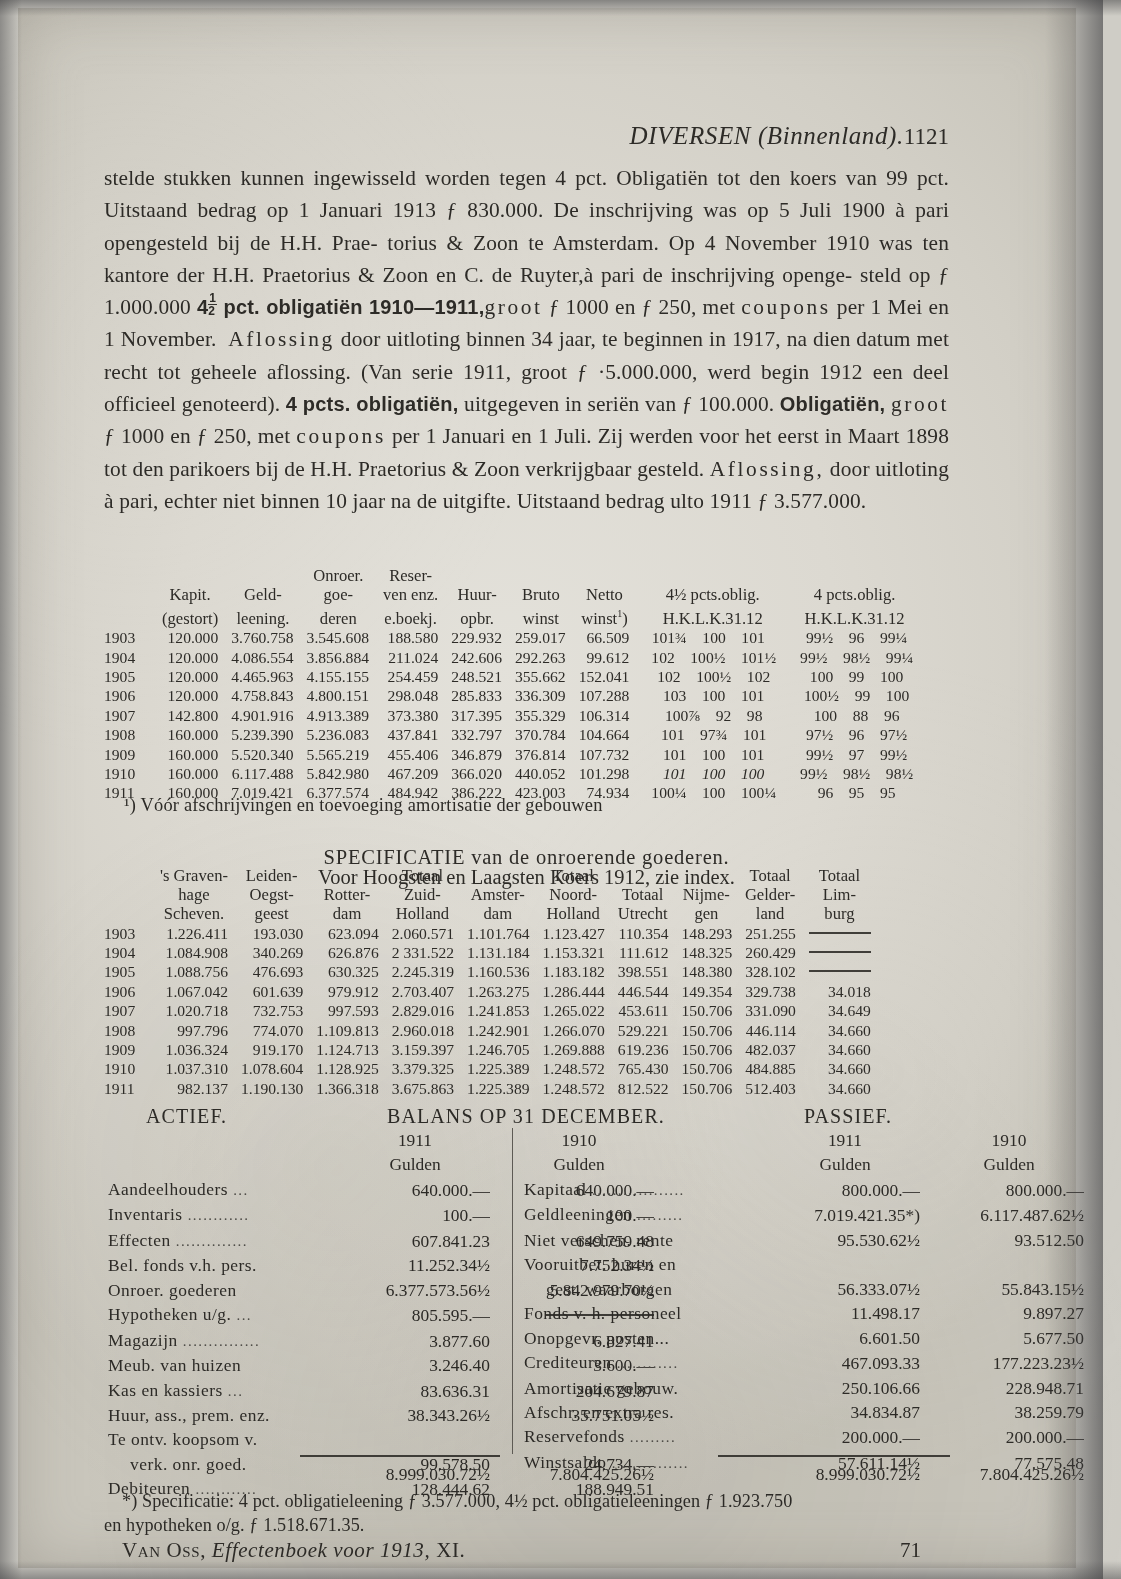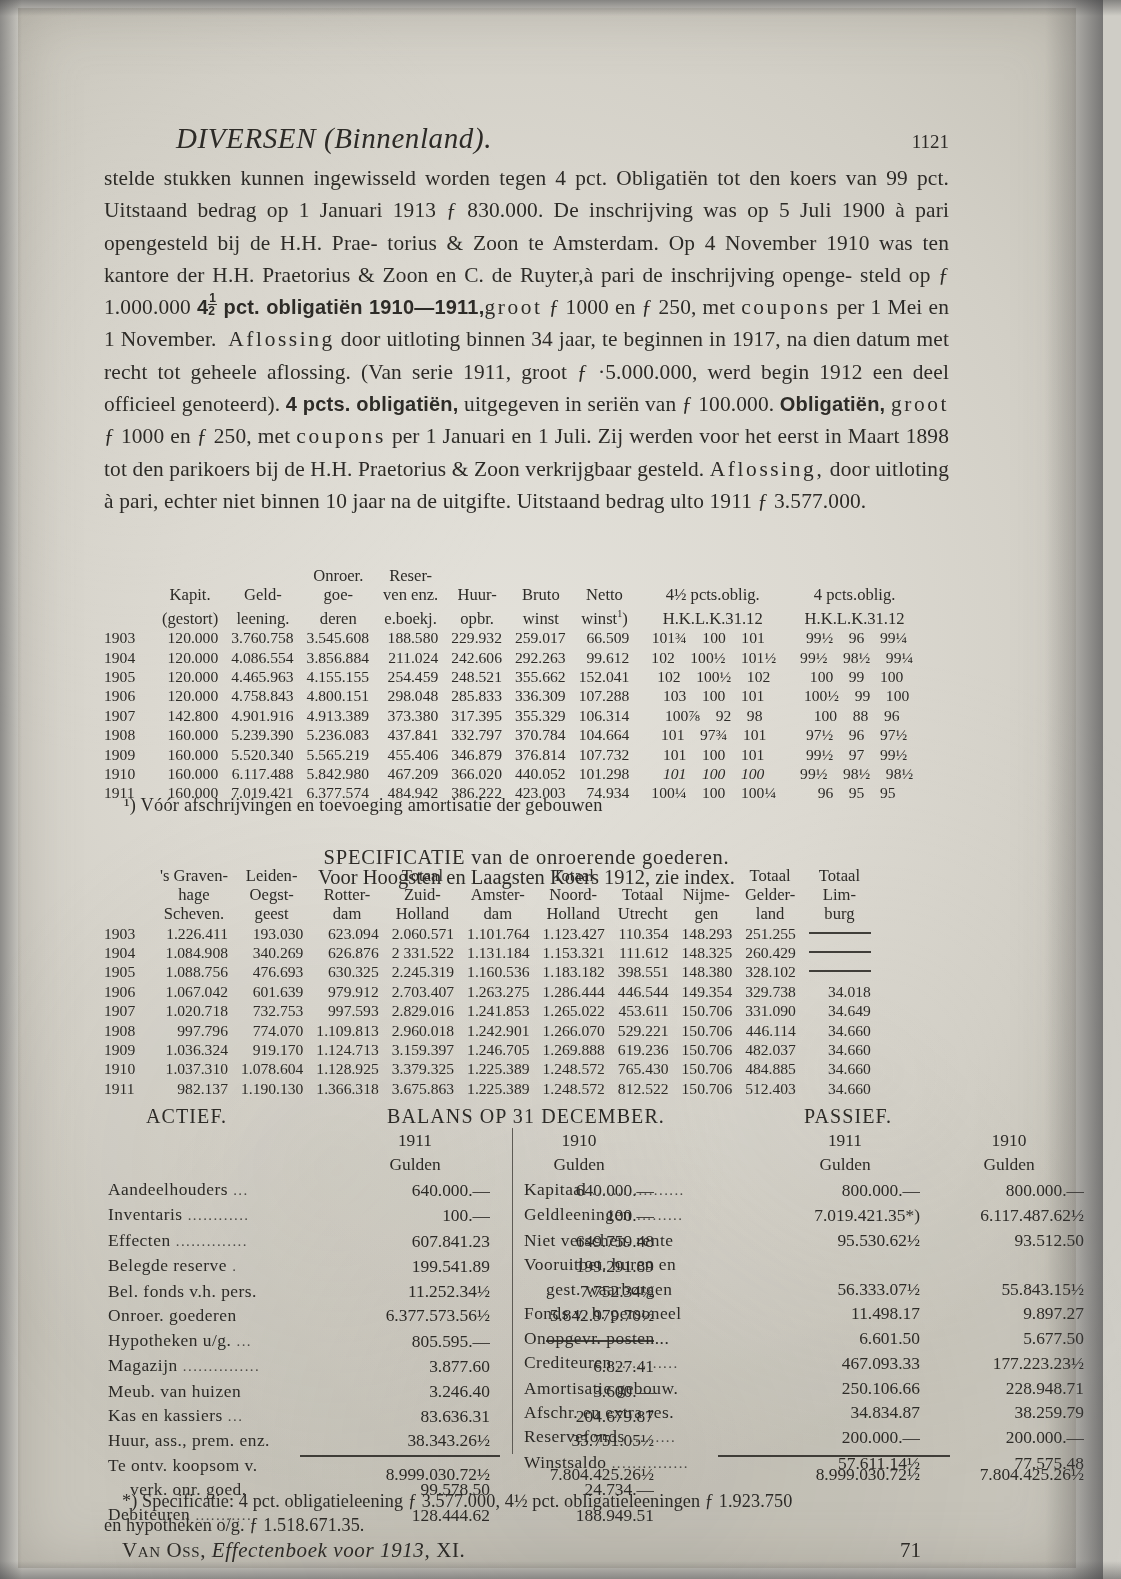--- a/index.html
+++ b/index.html
@@ -70,28 +70,28 @@
   
   .runhead {
     position: absolute;
     left: 104px; top: 122px;
     width: 845px;
     display: flex;
     align-items: baseline;
   }
   .runhead-title {
     flex: 1;
-    text-align: left;
+    text-align: right;
     font-style: italic;
-    font-size: 29px;
+    font-size: 25px;
     letter-spacing: .6px;
     padding-left: 72px;
   }
   .runhead-page {
-    font-size: 19px;
+    font-size: 23px;
     font-family: "Liberation Serif", serif;
   }
 
   
   .bodytext {
     position: absolute;
     left: 104px; top: 162px;
     width: 845px;
     font-size: 21.4px;
     line-height: 32.3px;
@@ -618,25 +618,20 @@
             <td class="lbl"><span>Inventaris</span><span class="leaders"> ............</span></td>
             <td class="v">100.—</td>
             <td class="v">100.—</td>
           </tr>
           <tr>
             <td class="lbl"><span>Effecten</span><span class="leaders"> ..............</span></td>
             <td class="v">607.841.23</td>
             <td class="v">649.759.48</td>
           </tr>
           <tr>
-            <td class="lbl"><span>Belegde reserve</span><span class="leaders"> .</span></td>
-            <td class="v">199.541.89</td>
-            <td class="v">199.291.89</td>
-          </tr>
-          <tr>
             <td class="lbl"><span>Bel. fonds v.h. pers.</span></td>
             <td class="v">11.252.34½</td>
             <td class="v">7.752.34½</td>
           </tr>
           <tr>
             <td class="lbl"><span>Onroer. goederen</span></td>
             <td class="v">6.377.573.56½</td>
             <td class="v">5.842.979.70½</td>
           </tr>
           <tr>

